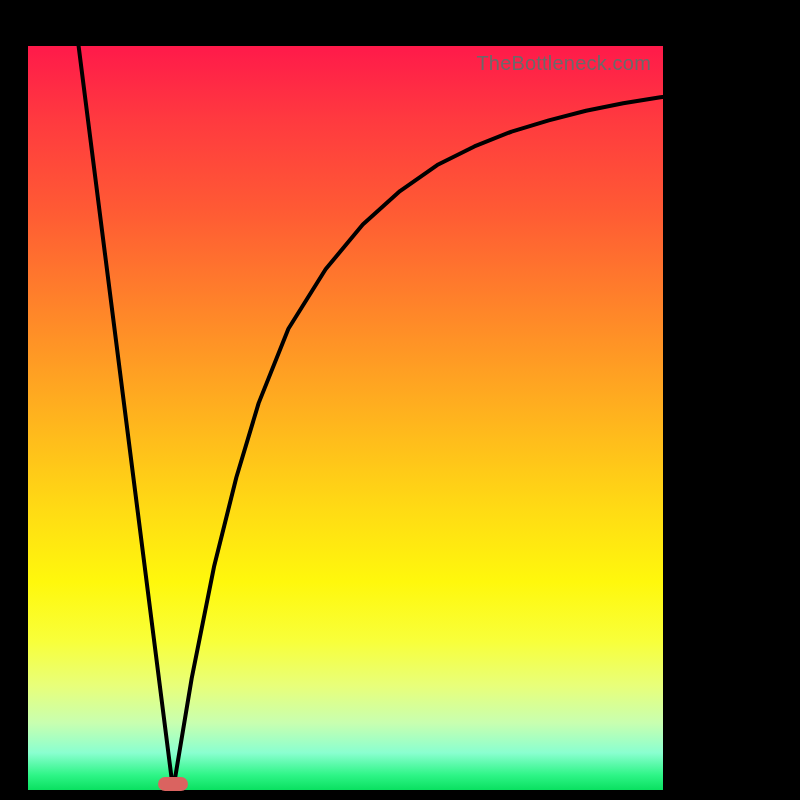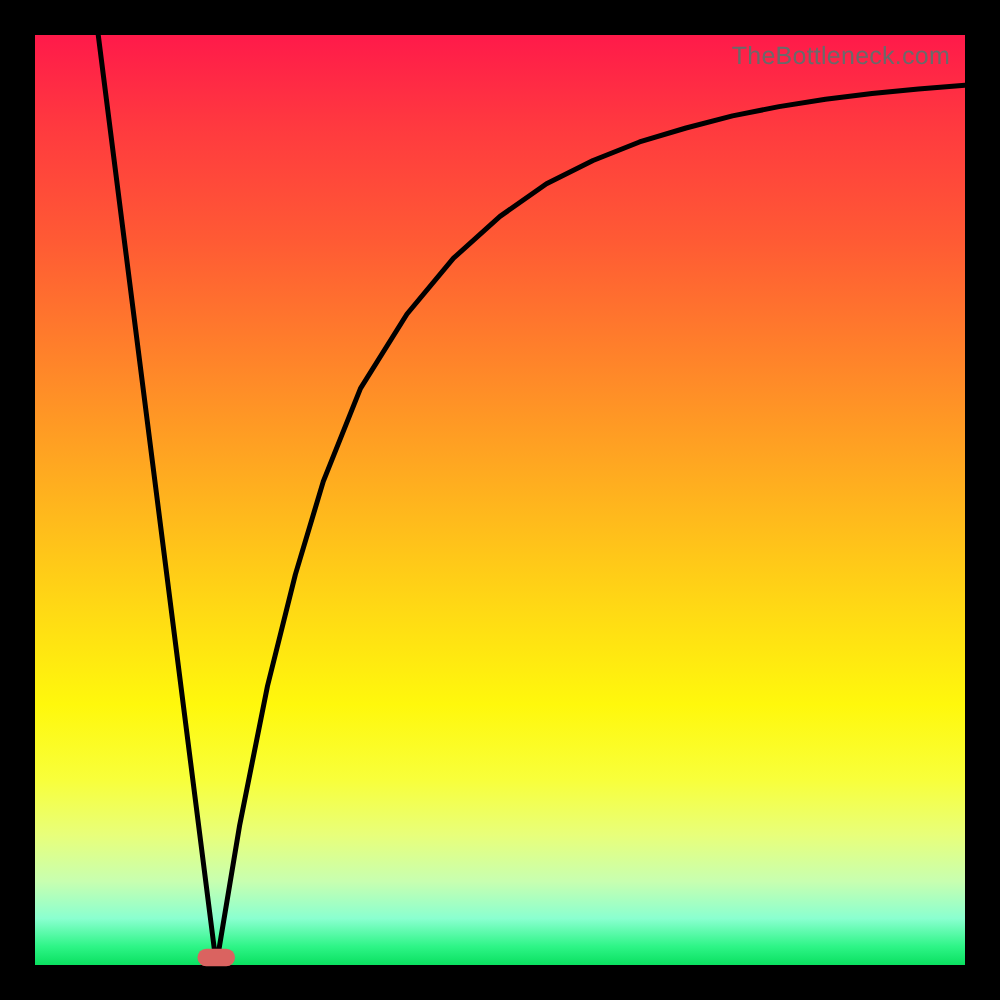--- a/index.html
+++ b/index.html
@@ -13,38 +13,39 @@
   .frame {
     position: relative;
     width: 800px;
     height: 800px;
     background: #000;
     box-sizing: border-box;
   }
   .plot {
     position: absolute;
     left: 28px;
-    top: 28px;
-    width: 744px;
+    top: 46px;
+    width: 595px;
     height: 744px;
     background: linear-gradient(to bottom,
       #ff1a4a 0%,
       #ff3a3f 10%,
       #ff5a34 22%,
       #ff7a2c 32%,
       #ff9a24 42%,
       #ffba1c 52%,
       #ffda14 62%,
       #fff80c 72%,
       #f8ff3a 80%,
       #e8ff7a 86%,
       #c8ffb0 91%,
       #8affd0 95%,
       #2ef587 98%,
       #0ae060 100%);
+    padding-left: 40px;
   }
   .watermark {
     position: absolute;
     top: 6px;
     right: 12px;
     color: #6a6a6a;
     font-size: 20px;
     font-weight: 500;
     letter-spacing: 0.2px;
     pointer-events: none;

